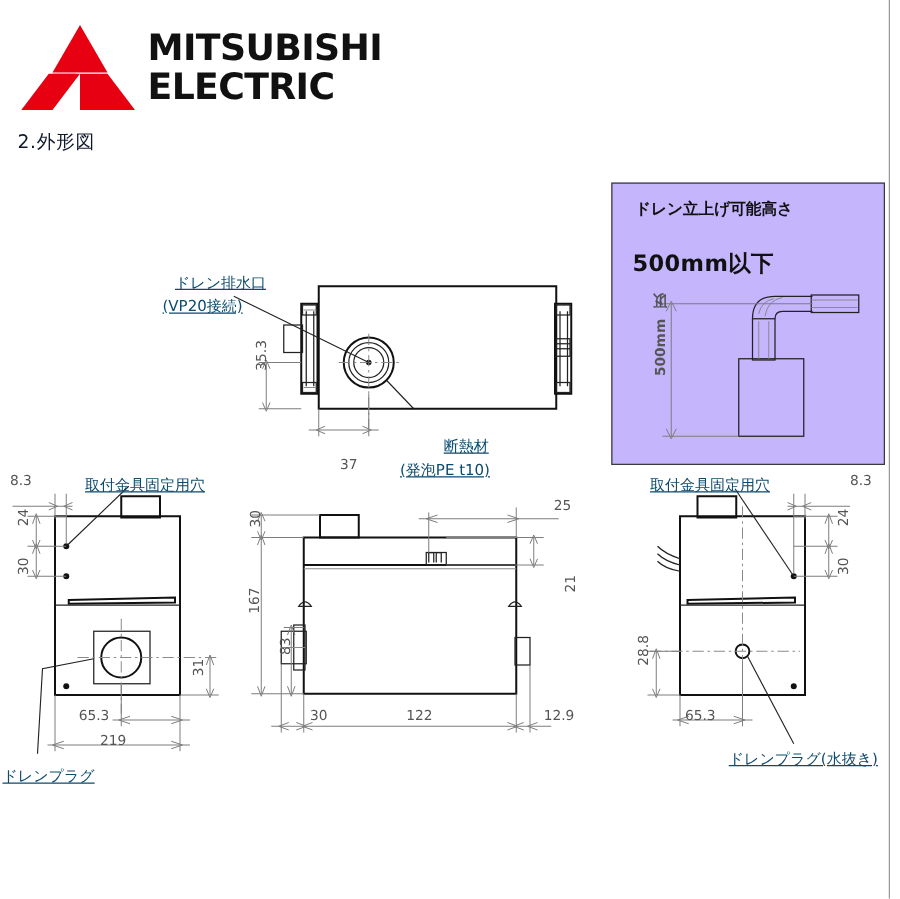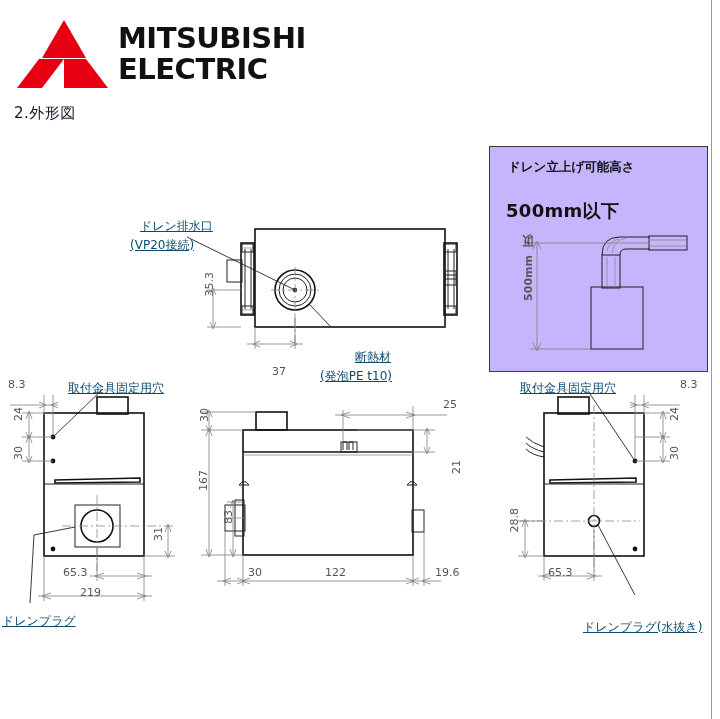--- a/index.html
+++ b/index.html
@@ -277,21 +277,21 @@
     <path class="ln-dim" d="M229,45 L232,38 L235,45"></path>
     <path class="ln-dim" d="M229,57 L232,64 L235,57"></path>
   </svg>
 
   <div class="dim vert" style="left:198px;top:408px;">30</div>
 
   <div class="dim vert" style="left:197px;top:470px;">167</div>
   <div class="dim vert" style="left:222px;top:510px;">83</div>
   <div class="dim" style="left:248px;top:566px;">30</div>
   <div class="dim" style="left:325px;top:566px;">122</div>
-  <div class="dim" style="left:435px;top:566px;">19.6</div>
+  <div class="dim" style="left:435px;top:566px;">12.9</div>
   <div class="dim" style="left:443px;top:398px;">25</div>
   <div class="dim vert" style="left:450px;top:460px;">21</div>
 
   <svg style="left:500px;top:375px;" width="215" height="235" viewBox="0 0 215 235">
 
     <rect class="ln-th" x="44" y="38" width="100" height="143" fill="#fff"></rect>
 
     <rect class="ln-th" x="58" y="22" width="31" height="17" fill="#fff"></rect>
 
     <path class="ln-th" d="M50,105 L136,103 L136,107 L50,108 Z" fill="#ffffff"></path>
@@ -340,15 +340,15 @@
 
     <line class="ln-lead" x1="98" y1="150" x2="135" y2="220"></line>
   </svg>
 
   <div class="lbl" style="left:520px;top:381px;">取付金具固定用穴</div>
   <div class="dim" style="left:680px;top:378px;">8.3</div>
   <div class="dim vert" style="left:668px;top:407px;">24</div>
   <div class="dim vert" style="left:668px;top:446px;">30</div>
   <div class="dim vert" style="left:508px;top:508px;">28.8</div>
   <div class="dim" style="left:548px;top:566px;">65.3</div>
-  <div class="lbl" style="left:583px;top:600px;margin-top:20px;">ドレンプラグ(水抜き)</div>
+  <div class="lbl" style="left:583px;top:600px;">ドレンプラグ(水抜き)</div>
 
 </div>
 
 </body></html>

